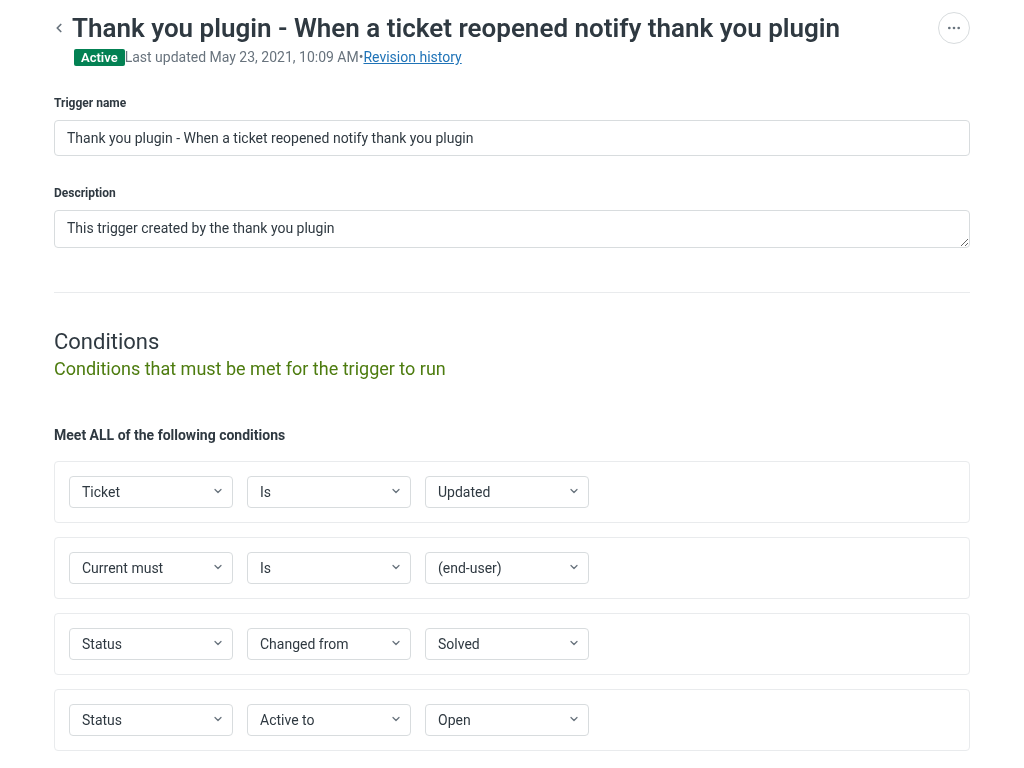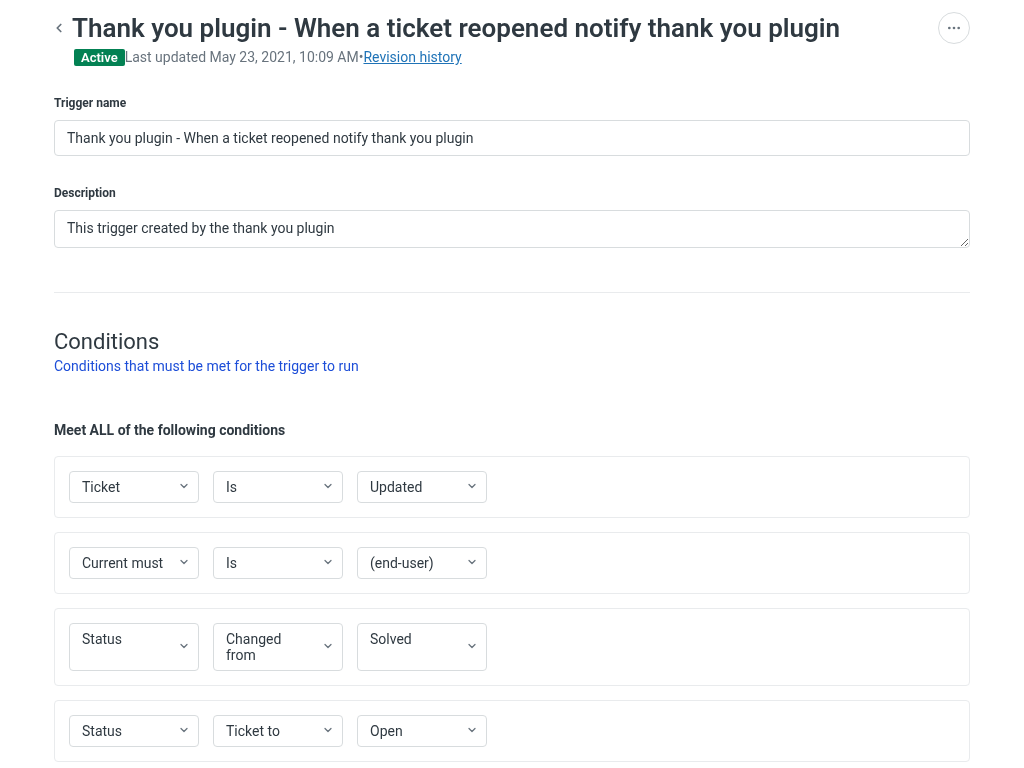--- a/index.html
+++ b/index.html
@@ -93,22 +93,22 @@
     margin: 40px 0 0 0;
   }
 
   .section-heading {
     font-size: 22px;
     font-weight: 400;
     color: #2f3941;
     margin: 36px 0 4px 0;
   }
   .section-sub {
-    font-size: 14px;
-    color: #1d4ed8;
+    font-size: 18px;
+    color: #4d7c0f;
     margin: 4px 0 0 0;
   }
 
   .subheading {
     font-size: 14px;
     font-weight: 700;
     color: #2f3941;
     margin: 48px 0 18px 0;
   }
 
@@ -117,21 +117,21 @@
     border-radius: 4px;
     padding: 14px 14px;
     margin-bottom: 14px;
   }
   .cond-row {
     display: flex;
     gap: 14px;
   }
   .dd {
     position: relative;
-    width: 130px;
+    width: 164px;
     border: 1px solid #d8dcde;
     border-radius: 4px;
     background: #fff;
     padding: 7px 28px 7px 12px;
     font-size: 14px;
     color: #2f3941;
     cursor: pointer;
   }
   .dd .chevron {
     position: absolute;
@@ -228,21 +228,21 @@
           <div class="dd"><span>Solved</span><span class="chevron"><svg width="12" height="12" viewBox="0 0 24 24" fill="none" stroke="currentColor" stroke-width="2.5" stroke-linecap="round" stroke-linejoin="round">
                 <polyline points="6 9 12 15 18 9"></polyline>
               </svg></span></div>
         </div>
       </div>
       <div class="cond-box">
         <div class="cond-row">
           <div class="dd"><span>Status</span><span class="chevron"><svg width="12" height="12" viewBox="0 0 24 24" fill="none" stroke="currentColor" stroke-width="2.5" stroke-linecap="round" stroke-linejoin="round">
                 <polyline points="6 9 12 15 18 9"></polyline>
               </svg></span></div>
-          <div class="dd"><span>Ticket to</span><span class="chevron"><svg width="12" height="12" viewBox="0 0 24 24" fill="none" stroke="currentColor" stroke-width="2.5" stroke-linecap="round" stroke-linejoin="round">
+          <div class="dd"><span>Active to</span><span class="chevron"><svg width="12" height="12" viewBox="0 0 24 24" fill="none" stroke="currentColor" stroke-width="2.5" stroke-linecap="round" stroke-linejoin="round">
                 <polyline points="6 9 12 15 18 9"></polyline>
               </svg></span></div>
           <div class="dd"><span>Open</span><span class="chevron"><svg width="12" height="12" viewBox="0 0 24 24" fill="none" stroke="currentColor" stroke-width="2.5" stroke-linecap="round" stroke-linejoin="round">
                 <polyline points="6 9 12 15 18 9"></polyline>
               </svg></span></div>
         </div>
       </div>
     </div>
 
 </div>

